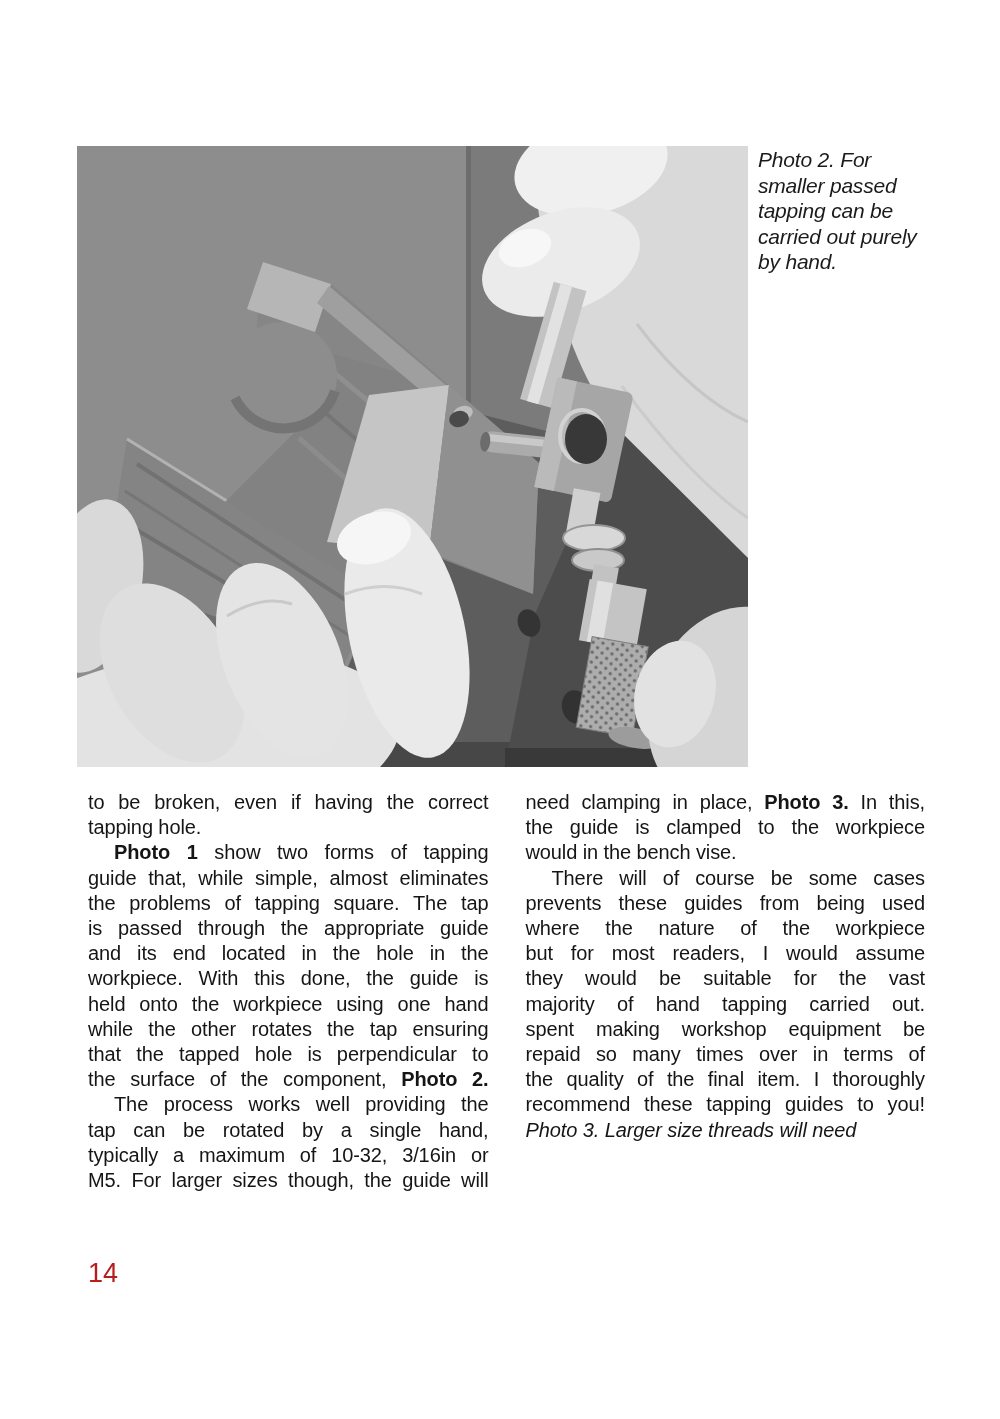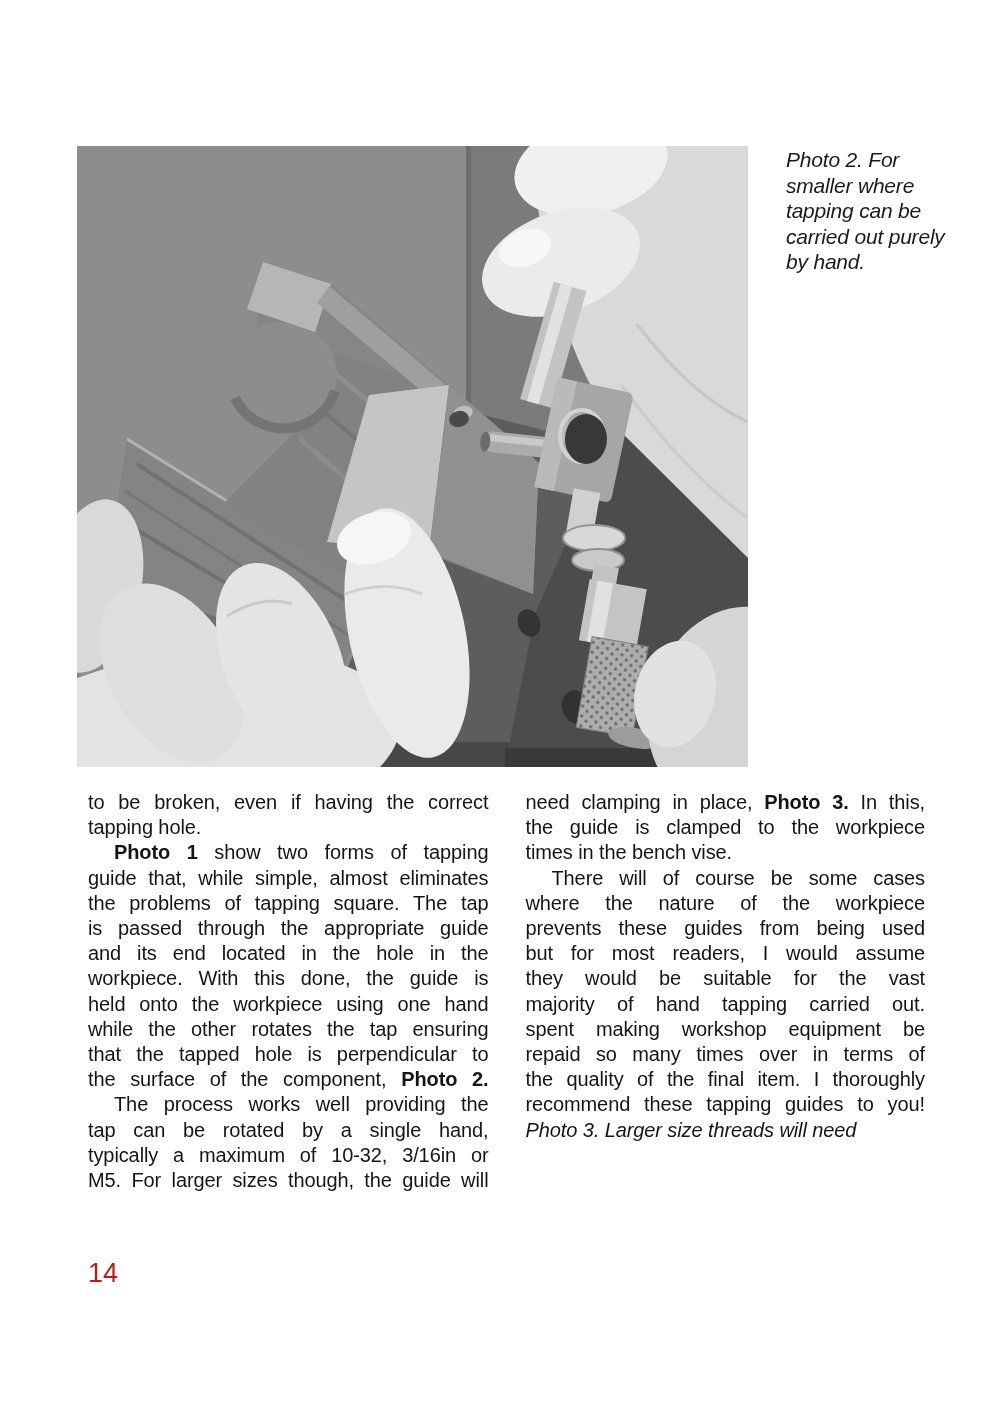--- a/index.html
+++ b/index.html
@@ -2,21 +2,21 @@
 <html><head>
 <meta charset="utf-8">
 <style>
   html,body{margin:0;padding:0;background:#ffffff;}
   body{width:1000px;height:1419px;position:relative;font-family:"Liberation Sans",sans-serif;overflow:hidden;}
 
   .photo{position:absolute;left:77px;top:146px;width:671px;height:621px;}
   .photo svg{display:block;}
 
   .caption{position:absolute;left:758px;top:147px;width:195px;
-           font-style:italic;font-size:21px;line-height:25.5px;color:#1b1b1b;letter-spacing:-0.2px;margin-left:28px;}
+           font-style:italic;font-size:21px;line-height:25.5px;color:#1b1b1b;letter-spacing:-0.2px;}
   .caption div{white-space:nowrap;}
 
   .textblock{position:absolute;left:88px;top:790px;width:837px;display:flex;gap:13px;}
   .col{width:408px;font-size:20px;line-height:25.2px;color:#151515;letter-spacing:-0.1px;}
   .col2{width:407px;margin-left:24px;}
   .tline{white-space:nowrap;}
   .jl{text-align:justify;text-align-last:justify;text-justify:inter-word;}
   .ind{padding-left:26px;}
   .ar{text-align:left;}
   .b{font-weight:bold;}
@@ -132,21 +132,21 @@
 
     <g>
       <ellipse cx="654" cy="560" rx="80" ry="102" fill="#d5d5d5" transform="rotate(22 654 560)"></ellipse>
       <ellipse cx="598" cy="548" rx="40" ry="54" fill="#e2e2e2" transform="rotate(14 598 548)"></ellipse>
     </g>
   </svg>
 </div>
 
 <div class="caption">
     <div>Photo 2. For</div>
-    <div>smaller where</div>
+    <div>smaller passed</div>
     <div>tapping can be</div>
     <div>carried out purely</div>
     <div>by hand.</div>
   </div>
 
 <div class="textblock">
   <div class="col">
       <div class="tline jl"><span>to be broken, even if having the correct</span></div>
       <div class="tline"><span>tapping hole.</span></div>
       <div class="tline jl ind"><span class="b">Photo 1</span><span> show two forms of tapping</span></div>
@@ -160,24 +160,24 @@
       <div class="tline jl"><span>that the tapped hole is perpendicular to</span></div>
       <div class="tline jl"><span>the surface of the component, </span><span class="b">Photo 2.</span></div>
       <div class="tline jl ind"><span>The process works well providing the</span></div>
       <div class="tline jl"><span>tap can be rotated by a single hand,</span></div>
       <div class="tline jl"><span>typically a maximum of 10-32, 3/16in or</span></div>
       <div class="tline jl"><span>M5. For larger sizes though, the guide will</span></div>
     </div>
   <div class="col col2">
       <div class="tline jl"><span>need clamping in place, </span><span class="b">Photo 3.</span><span> In this,</span></div>
       <div class="tline jl"><span>the guide is clamped to the workpiece</span></div>
-      <div class="tline"><span>times in the bench vise.</span></div>
+      <div class="tline"><span>would in the bench vise.</span></div>
       <div class="tline jl ind"><span>There will of course be some cases</span></div>
+      <div class="tline jl"><span>prevents these guides from being used</span></div>
       <div class="tline jl"><span>where the nature of the workpiece</span></div>
-      <div class="tline jl"><span>prevents these guides from being used</span></div>
       <div class="tline jl"><span>but for most readers, I would assume</span></div>
       <div class="tline jl"><span>they would be suitable for the vast</span></div>
       <div class="tline jl"><span>majority of hand tapping carried out.</span></div>
       <div class="tline jl"><span>spent making workshop equipment be</span></div>
       <div class="tline jl"><span>repaid so many times over in terms of</span></div>
       <div class="tline jl"><span>the quality of the final item. I thoroughly</span></div>
       <div class="tline jl"><span>recommend these tapping guides to you!</span></div>
       <div class="tline ar"><span class="i">Photo 3. Larger size threads will need</span></div>
     </div>
 </div>

